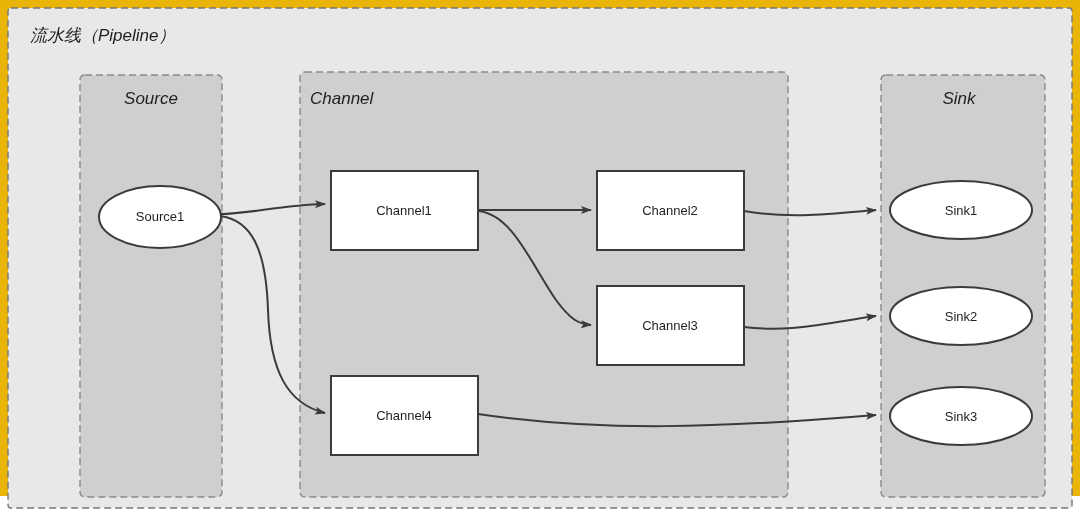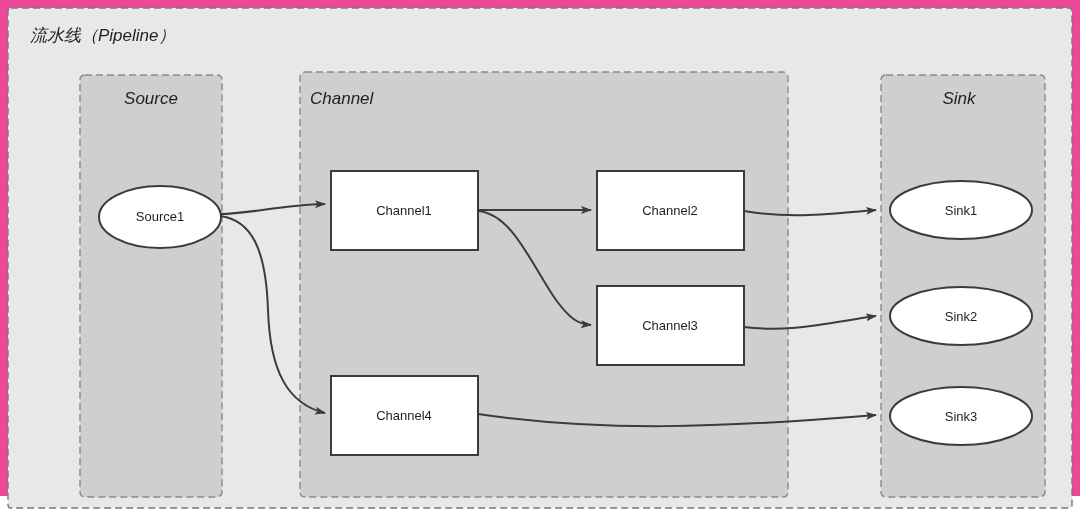--- a/index.html
+++ b/index.html
@@ -10,21 +10,21 @@
   body {
     width: 1080px;
     height: 516px;
     font-family: "Liberation Sans", "DejaVu Sans", sans-serif;
     overflow: hidden;
   }
   #canvas {
     position: relative;
     width: 1080px;
     height: 496px;
-    background: #ec4899;
+    background: #eab308;
   }
   svg#diagram {
     position: absolute;
     left: 0;
     top: 0;
     width: 1080px;
     height: 516px;
   }
   .group-label {
     font-style: italic;

